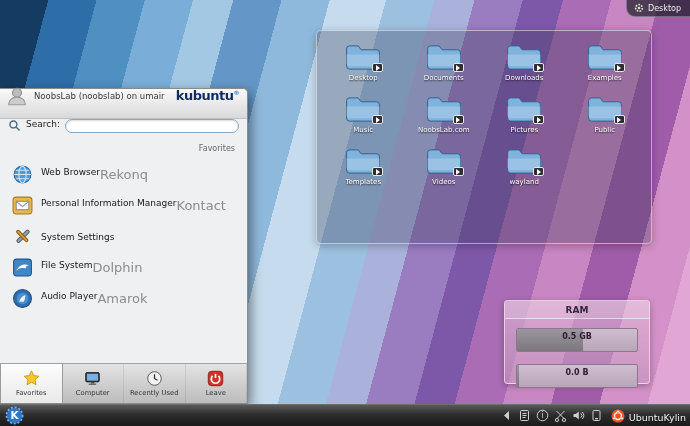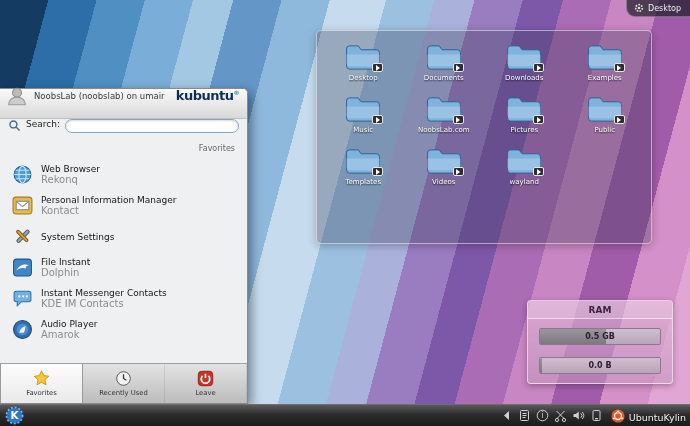--- a/index.html
+++ b/index.html
@@ -40,28 +40,28 @@
   .folder{display:flex;flex-direction:column;align-items:center;gap:2px;cursor:default;}
   .ficon{position:relative;width:38px;height:29px;}
   .ficon svg{display:block;width:38px;height:29px;}
   .badge{position:absolute;right:-1px;bottom:0;width:11px;height:9px;background:#2d2d32;
     border:1px solid #e6e6e6;border-radius:2px;display:flex;align-items:center;justify-content:center;}
   .badge i{display:block;width:0;height:0;border-left:4px solid #fff;border-top:3px solid transparent;border-bottom:3px solid transparent;}
   .flabel{font-size:7px;color:#fff;text-shadow:0 1px 2px rgba(0,0,0,.85);max-width:76px;
     overflow:hidden;white-space:nowrap;text-align:center;}
 
   
-  .ram{position:absolute;left:527px;top:300px;width:146px;height:84px;border-radius:4px;
+  .ram{position:absolute;left:504px;top:300px;width:146px;height:84px;border-radius:4px;
     background:linear-gradient(rgba(228,188,216,.62),rgba(196,152,190,.58));
     border:1px solid rgba(250,235,250,.65);box-shadow:0 2px 6px rgba(0,0,0,.3);}
   .ram-title{height:18px;line-height:18px;text-align:center;font-size:9px;font-weight:bold;
     color:#3a2440;border-bottom:1px solid rgba(255,255,255,.55);background:rgba(255,255,255,.18);
     border-radius:4px 4px 0 0;}
   .ram-body{padding:9px 11px;display:flex;flex-direction:column;gap:12px;}
-  .meter{position:relative;height:17px;border:1px solid #8f7590;border-radius:2px;overflow:hidden;
+  .meter{position:relative;height:24px;border:1px solid #8f7590;border-radius:2px;overflow:hidden;
     background:linear-gradient(#cfbecf,#b8a6b8);}
   .meter-fill{position:absolute;left:0;top:0;bottom:0;background:linear-gradient(#9b959e,#7d7780);}
   .meter-label{position:absolute;inset:0;text-align:center;line-height:15px;font-size:8px;
     font-weight:bold;color:#2e2030;}
 
   
   .kickoff{position:absolute;left:0;top:88px;width:248px;height:316px;display:flex;flex-direction:column;
     background:#eef0f2;border:1px solid #8a8a8a;border-left:none;border-radius:0 5px 0 0;
     box-shadow:3px 4px 12px rgba(0,0,0,.45);}
   .k-header{height:30px;flex:0 0 30px;display:flex;align-items:center;gap:6px;padding:0 8px 16px 6px;
@@ -72,23 +72,23 @@
   .k-brand sup{font-size:6px;color:#2a7fd4;}
   .k-search{height:22px;flex:0 0 22px;display:flex;align-items:flex-start;gap:5px;padding:0 8px;}
   .k-search-label{font-size:9px;color:#222;}
   .k-search input{flex:1;height:14px;border:1px solid #89a6c6;border-radius:7px;outline:none;
     font-size:9px;padding:0 6px;background:#fff;box-shadow:inset 0 1px 2px rgba(0,0,0,.15);}
   .k-seclabel{height:15px;line-height:15px;text-align:right;padding-right:12px;font-size:8px;color:#666;}
   .k-list{flex:1;display:flex;flex-direction:column;gap:2px;padding:4px 4px 0 8px;overflow:hidden;}
   .kitem{height:29px;flex:0 0 29px;display:flex;align-items:center;gap:8px;padding-left:4px;border-radius:3px;}
   .kicon{width:21px;height:21px;flex:0 0 21px;}
   .kicon svg{display:block;width:21px;height:21px;}
-  .ktext{display:flex;flex-direction:column;justify-content:center;}
+  .ktext{display:flex;flex-direction:row;justify-content:center;}
   .ktitle{font-size:9px;color:#161616;}
-  .ksub{font-size:10px;color:#8c8c8c;}
+  .ksub{font-size:13px;color:#8c8c8c;}
   .k-tabs{height:40px;flex:0 0 40px;display:flex;background:linear-gradient(#e3e3e3,#bcbcbc);
     border-top:1px solid #a2a2a2;}
   .tab{flex:1;display:flex;flex-direction:column;align-items:center;justify-content:center;gap:2px;
     font-size:6.8px;color:#333;border-right:1px solid rgba(0,0,0,.08);}
   .tab.selected{background:linear-gradient(#fdfdfd,#e9e9e9);border-left:1px solid #9a9a9a;
     border-right:1px solid #9a9a9a;}
   .tab-icon{width:17px;height:17px;}
   .tab-icon svg{display:block;width:17px;height:17px;}
 
   
@@ -331,36 +331,22 @@
           </span>
       </div>
       <div class="kitem">
         <span class="kicon">
           <svg viewBox="0 0 20 20">
               <rect x="1.5" y="2" width="17" height="16" rx="3" fill="#3f87c8" stroke="#1f5788"></rect>
               <path d="M4 13c3-6 9-7 12-5-2 0-3 1-3 3 0 0-4-2-9 2z" fill="#fff"></path>
             </svg>
         </span>
         <span class="ktext">
-            <span class="ktitle">File Instant</span>
+            <span class="ktitle">File System</span>
             <span class="ksub">Dolphin</span>
-          </span>
-      </div>
-      <div class="kitem">
-        <span class="kicon">
-          <svg viewBox="0 0 20 20">
-              <path d="M2 5q0-2 2-2h12q2 0 2 2v6q0 2-2 2H9l-4 4v-4H4q-2 0-2-2z" fill="#6fb0e8" stroke="#2f6fa8"></path>
-              <circle cx="7" cy="8" r="1" fill="#fff"></circle>
-              <circle cx="10.5" cy="8" r="1" fill="#fff"></circle>
-              <circle cx="14" cy="8" r="1" fill="#fff"></circle>
-            </svg>
-        </span>
-        <span class="ktext">
-            <span class="ktitle">Instant Messenger Contacts</span>
-            <span class="ksub">KDE IM Contacts</span>
           </span>
       </div>
       <div class="kitem">
         <span class="kicon">
           <svg viewBox="0 0 20 20">
               <circle cx="10" cy="10" r="8.5" fill="#2e6fb0" stroke="#1a4a80"></circle>
               <circle cx="10" cy="10" r="5.5" fill="#4a90d0"></circle>
               <path d="M7 13c1-4 4-6 6-6-1 2 0 4-2 6z" fill="#e8f2fa"></path>
             </svg>
         </span>
@@ -372,20 +358,31 @@
     </div>
 
     <div class="k-tabs">
       <div class="tab selected">
         <span class="tab-icon">
           <svg viewBox="0 0 20 20">
               <path d="M10 1l2.6 5.6 6 .7-4.5 4.1 1.2 6L10 14.4 4.7 17.4l1.2-6L1.4 7.3l6-.7z" fill="#f8c830" stroke="#c89010"></path>
             </svg>
         </span>
         <span class="tab-label">Favorites</span>
+      </div>
+      <div class="tab">
+        <span class="tab-icon">
+          <svg viewBox="0 0 20 20">
+              <rect x="2" y="3" width="16" height="11" rx="1.5" fill="#3a3f44" stroke="#1a1f24"></rect>
+              <rect x="3.5" y="4.5" width="13" height="8" fill="#7ab0e0"></rect>
+              <rect x="8" y="14" width="4" height="2" fill="#555"></rect>
+              <rect x="5.5" y="16" width="9" height="1.5" rx=".7" fill="#6a6a6a"></rect>
+            </svg>
+        </span>
+        <span class="tab-label">Computer</span>
       </div>
       <div class="tab">
         <span class="tab-icon">
           <svg viewBox="0 0 20 20">
               <circle cx="10" cy="10" r="8" fill="#f2f2f2" stroke="#444"></circle>
               <path d="M10 5v5l3.5 2" stroke="#333" stroke-width="1.5" fill="none"></path>
             </svg>
         </span>
         <span class="tab-label">Recently Used</span>
       </div>

